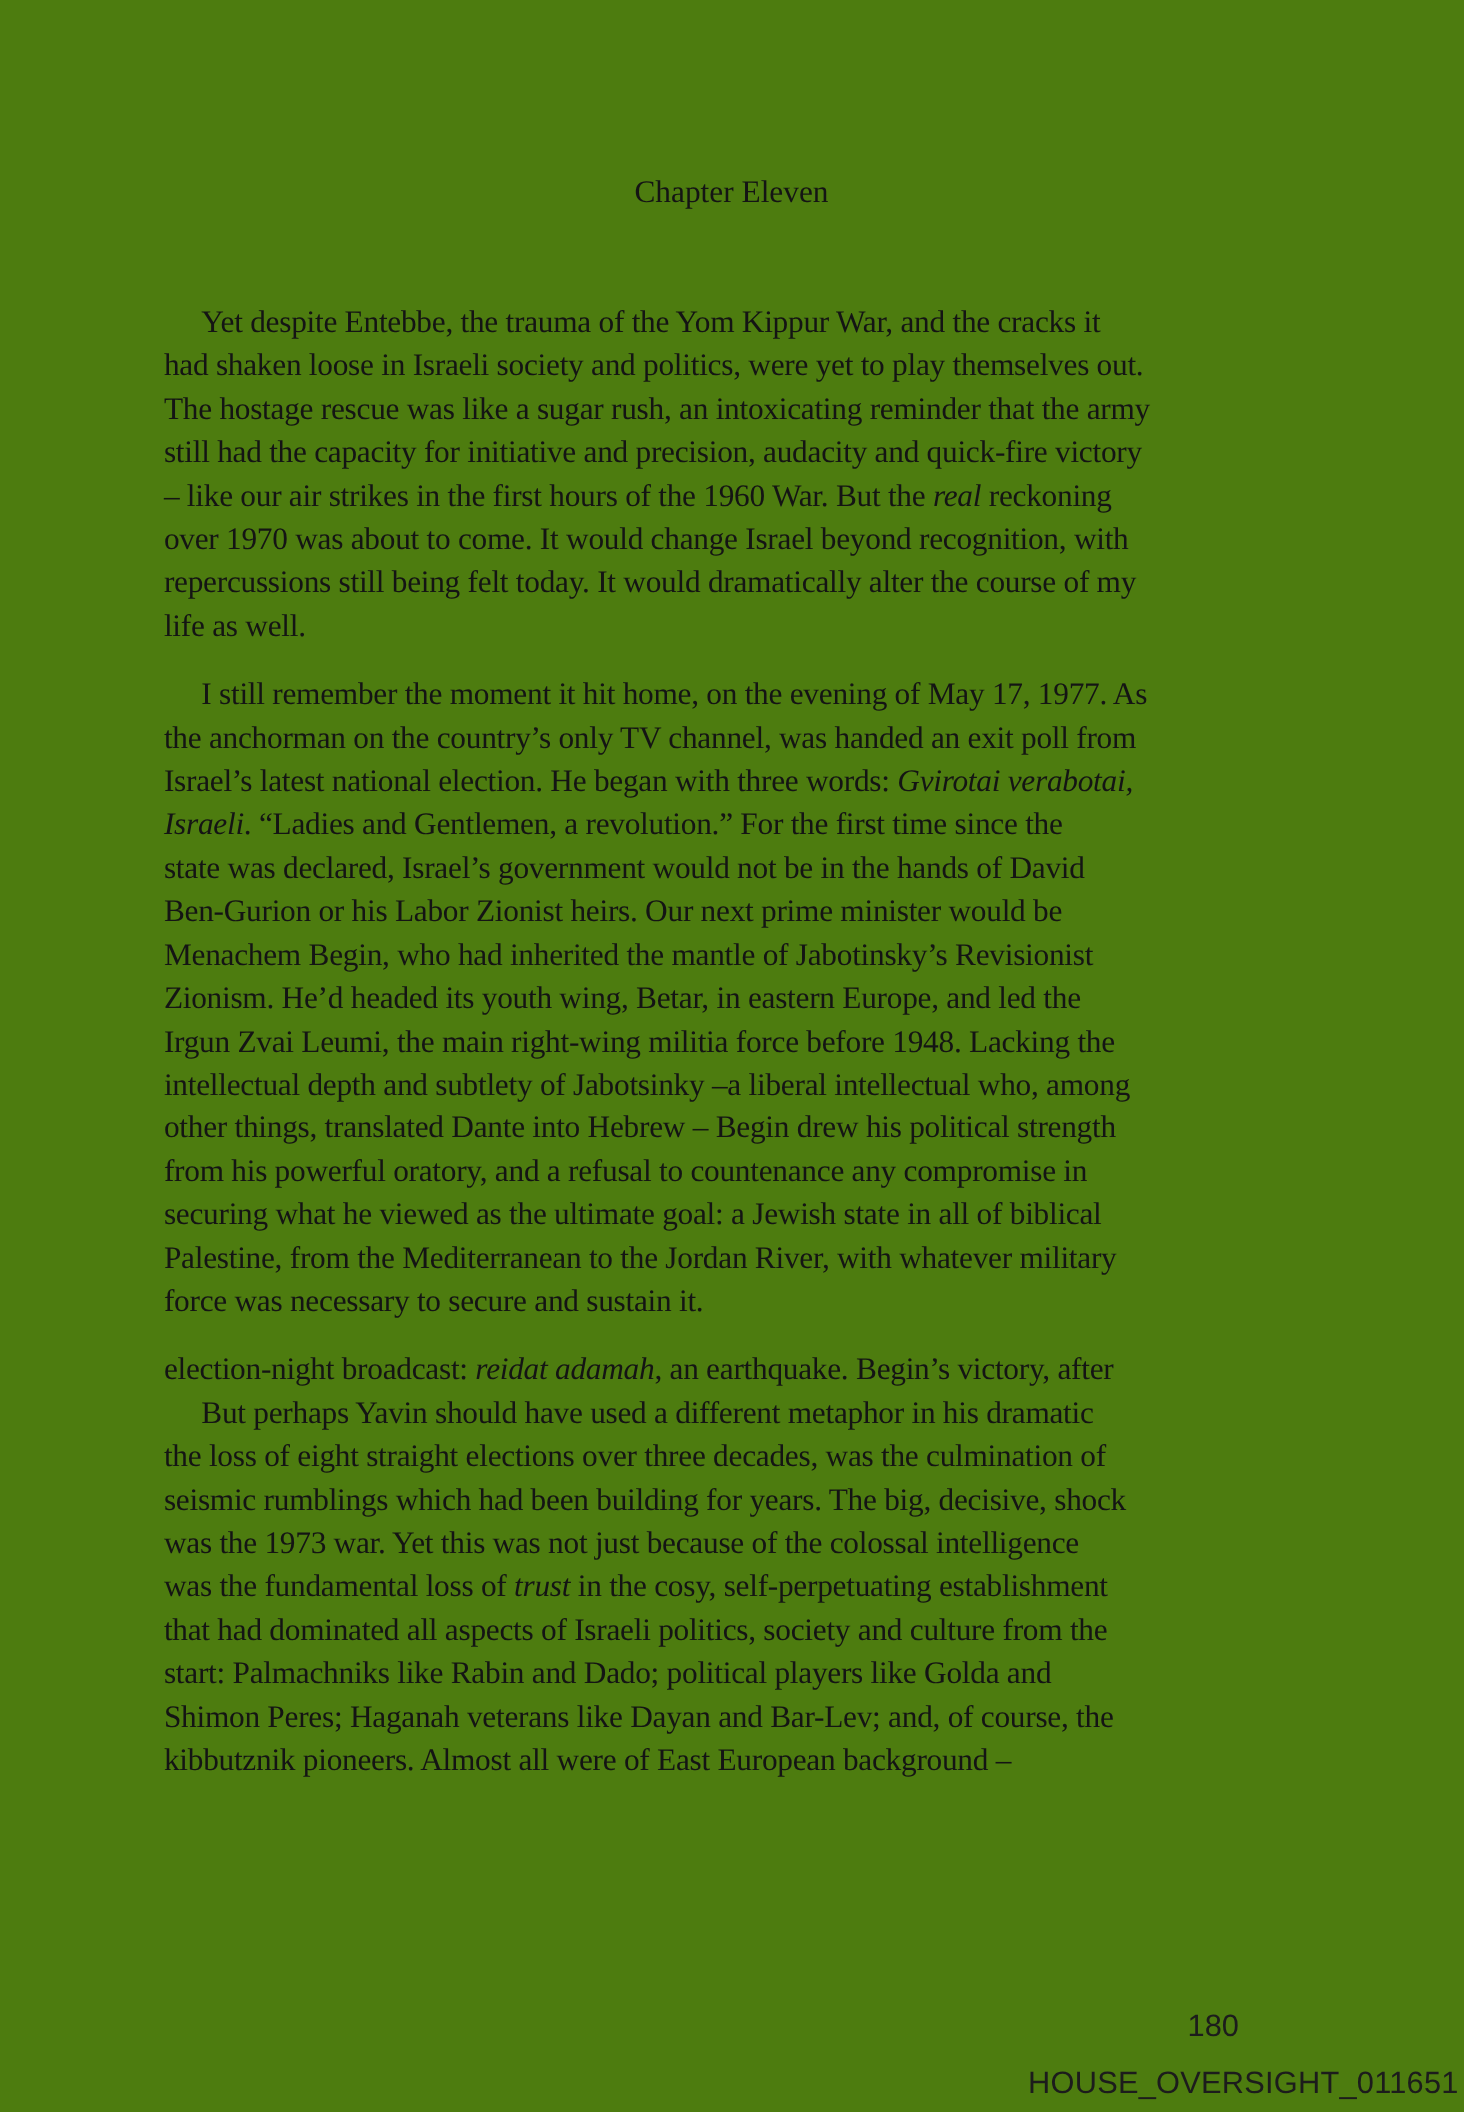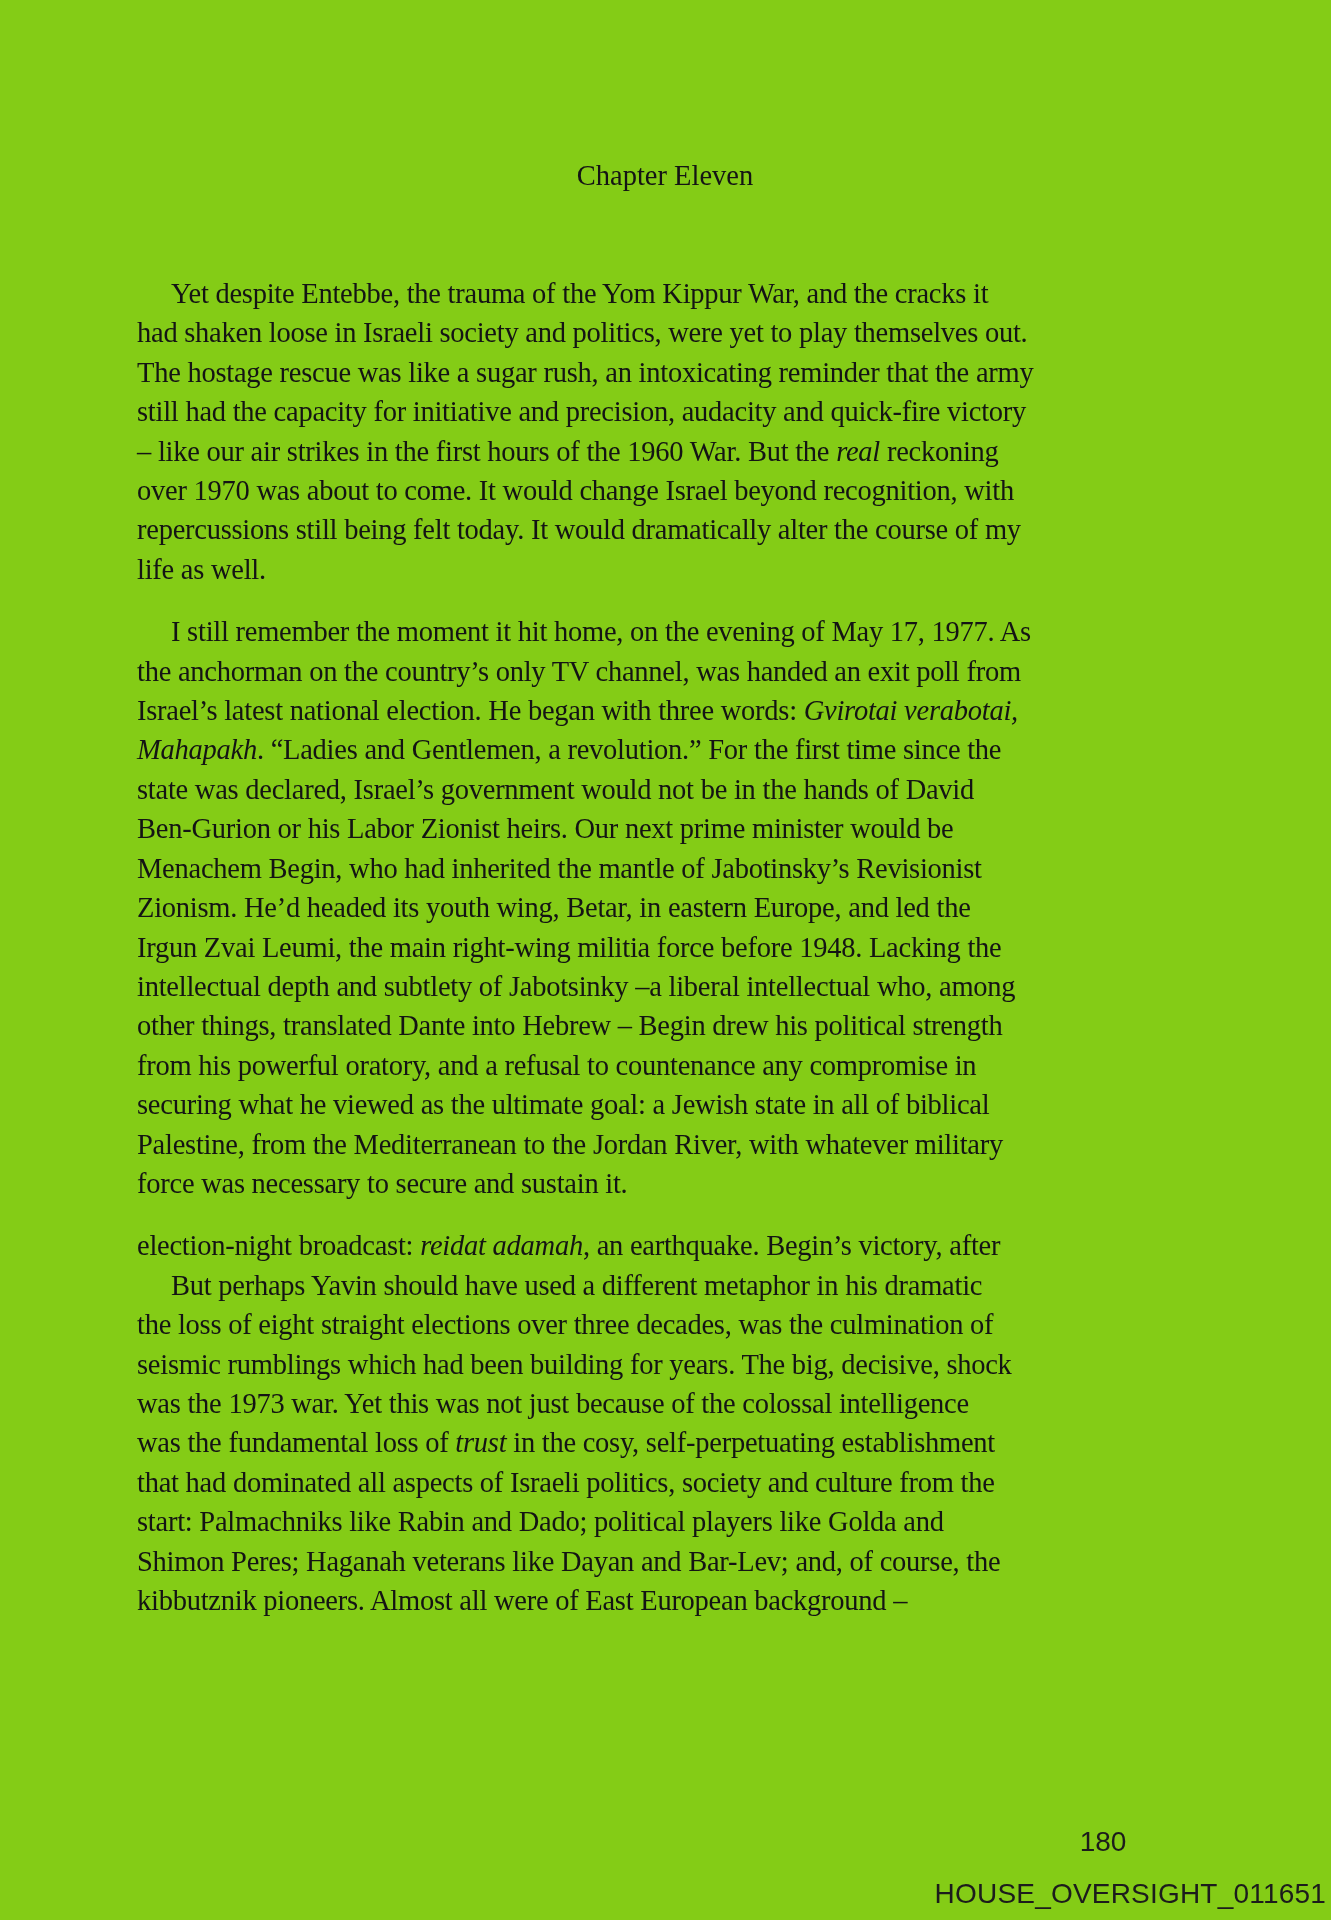--- a/index.html
+++ b/index.html
@@ -1,41 +1,41 @@
 <!DOCTYPE html>
 <html><head>
 <meta charset="utf-8">
 <style>
   * { margin: 0; padding: 0; box-sizing: border-box; }
   html, body { background: #ffffff; }
   .page {
     position: relative;
     width: 1331px;
     height: 1920px;
-    background: #84cc16;
+    background: #4d7c0f;
     font-family: "Liberation Serif", serif;
     color: #141414;
     overflow: hidden;
   }
   .heading {
     position: absolute;
     top: 158px;
     left: 133px;
     width: 1064px;
     text-align: center;
     font-size: 28.5px;
     line-height: 36px;
   }
   .body-text {
     position: absolute;
     top: 274px;
     left: 133px;
     width: 1130px;
   }
-  .para { margin: 0 0 23px 4px; }
+  .para { margin: 0 0 23px 16px; }
   .line {
     font-size: 28.5px;
     line-height: 39.4px;
     letter-spacing: -0.25px;
     white-space: nowrap;
   }
   .line.first { padding-left: 34px; }
   .page-number {
     position: absolute;
     top: 1826px;
@@ -70,21 +70,21 @@
         <div class="line"><span>still had the capacity for initiative and precision, audacity and quick-fire victory</span></div>
         <div class="line"><span>– like our air strikes in the first hours of the 1960 War. But the </span><i>real</i><span> reckoning</span></div>
         <div class="line"><span>over 1970 was about to come. It would change Israel beyond recognition, with</span></div>
         <div class="line"><span>repercussions still being felt today. It would dramatically alter the course of my</span></div>
         <div class="line"><span>life as well.</span></div>
       </div>
       <div class="para">
         <div class="line first"><span>I still remember the moment it hit home, on the evening of May 17, 1977. As</span></div>
         <div class="line"><span>the anchorman on the country’s only TV channel, was handed an exit poll from</span></div>
         <div class="line"><span>Israel’s latest national election. He began with three words: </span><i>Gvirotai verabotai,</i></div>
-        <div class="line"><i>Mahapakh</i><span>. “Ladies and Gentlemen, a revolution.” For the first time since the</span></div>
+        <div class="line"><i>Israeli</i><span>. “Ladies and Gentlemen, a revolution.” For the first time since the</span></div>
         <div class="line"><span>state was declared, Israel’s government would not be in the hands of David</span></div>
         <div class="line"><span>Ben-Gurion or his Labor Zionist heirs. Our next prime minister would be</span></div>
         <div class="line"><span>Menachem Begin, who had inherited the mantle of Jabotinsky’s Revisionist</span></div>
         <div class="line"><span>Zionism. He’d headed its youth wing, Betar, in eastern Europe, and led the</span></div>
         <div class="line"><span>Irgun Zvai Leumi, the main right-wing militia force before 1948. Lacking the</span></div>
         <div class="line"><span>intellectual depth and subtlety of Jabotsinky –a liberal intellectual who, among</span></div>
         <div class="line"><span>other things, translated Dante into Hebrew – Begin drew his political strength</span></div>
         <div class="line"><span>from his powerful oratory, and a refusal to countenance any compromise in</span></div>
         <div class="line"><span>securing what he viewed as the ultimate goal: a Jewish state in all of biblical</span></div>
         <div class="line"><span>Palestine, from the Mediterranean to the Jordan River, with whatever military</span></div>

